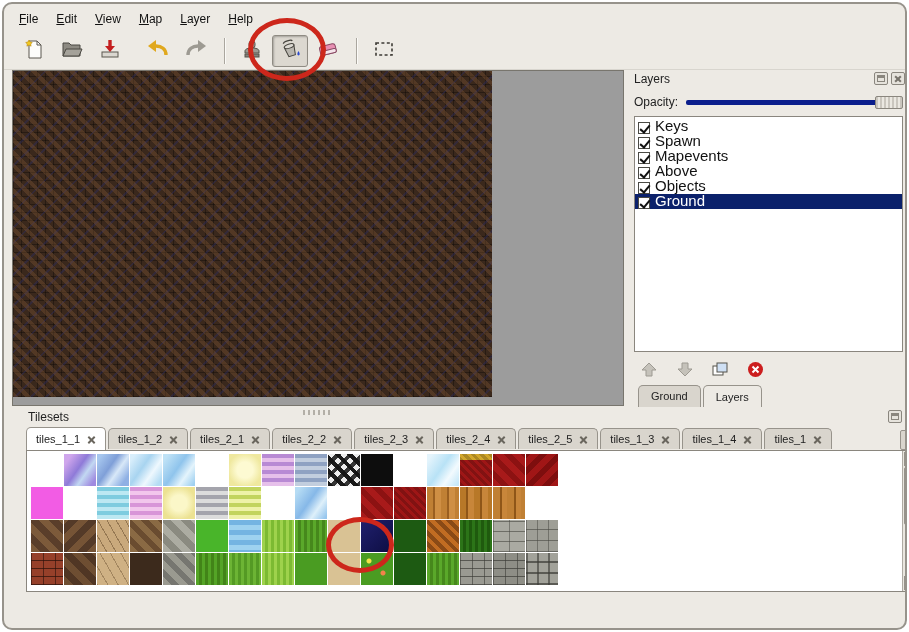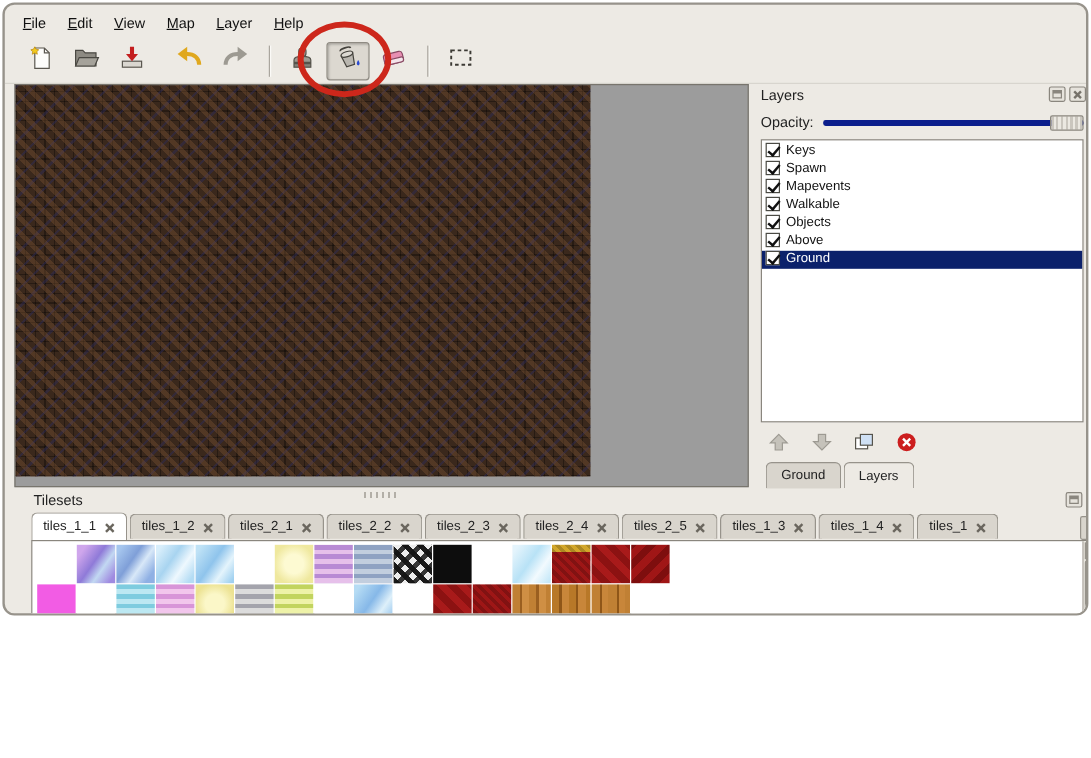--- a/index.html
+++ b/index.html
@@ -1,18 +1,18 @@
 <!DOCTYPE html>
 <html><head>
 <meta charset="utf-8">
 <style>
   html,body{margin:0;padding:0;width:909px;height:632px;background:#fff;
     font-family:"Liberation Sans","DejaVu Sans",sans-serif;-webkit-font-smoothing:antialiased;}
   *{box-sizing:border-box;}
-  .window{position:absolute;left:2px;top:2px;width:905px;height:511px;background:#edeae4;
+  .window{position:absolute;left:2px;top:2px;width:905px;height:628px;background:#edeae4;
     border:2px solid #97938b;border-radius:10px;overflow:hidden;}
   
   .menubar{position:absolute;left:6px;top:4px;height:22px;display:flex;align-items:center;}
   .menu-item{font-size:12px;color:#111;padding:3px 9px;cursor:default;}
   
   .toolbar{position:absolute;left:0;top:28px;width:100%;height:38px;display:flex;align-items:center;
     padding-left:12px;border-bottom:1px solid #d8d5ce;}
   .tbtn{width:36px;height:32px;margin-right:2px;display:flex;align-items:center;justify-content:center;
     border:1px solid transparent;border-radius:3px;}
   .tbtn.pressed{background:#dcd8d0;border:1px solid #8f8b83;box-shadow:inset 1px 1px 2px rgba(0,0,0,.25);}
@@ -40,21 +40,21 @@
   .wbtn.close::before,.wbtn.close::after{content:"";position:absolute;left:2px;top:5px;width:8px;height:2px;background:#77736b;}
   .wbtn.close::before{transform:rotate(45deg);}  .wbtn.close::after{transform:rotate(-45deg);}
   .opacity-row{position:absolute;left:4px;top:24px;right:4px;height:16px;display:flex;align-items:center;}
   .opacity-label{font-size:12px;color:#222;margin-right:8px;}
   .slider{position:relative;flex:1;height:14px;}
   .slider-groove{position:absolute;left:0;right:0;top:5px;height:5px;background:#0b1e8c;border-radius:2px;}
   .slider-handle{position:absolute;right:0;top:1px;width:28px;height:13px;border:1px solid #8a867e;border-radius:2px;
     background:repeating-linear-gradient(90deg,#cac6be 0 2px,#ebe8e1 2px 4px);}
   .layer-list{position:absolute;left:4px;top:46px;right:4px;height:236px;background:#fff;
     border:1px solid #8a867e;overflow:hidden;padding-top:2px;}
-  .layer-row{height:15px;display:flex;align-items:flex-start;gap:5px;padding-left:3px;font-size:11px;color:#111;}
+  .layer-row{height:15px;display:flex;align-items:flex-end;gap:5px;padding-left:3px;font-size:15px;color:#111;}
   .layer-row.active{background:#0b216b;color:#fff;}
   .checkbox{position:relative;width:12px;height:12px;background:#fff;border:1px solid #4a4a44;flex:0 0 auto;}
   .checkbox.checked::after{content:"";position:absolute;left:3px;top:0;width:4px;height:8px;
     border-right:2px solid #111;border-bottom:2px solid #111;transform:rotate(40deg);}
   .layer-actions{position:absolute;left:10px;top:288px;right:4px;height:26px;display:flex;align-items:center;gap:18px;}
   .footer-tabs{position:absolute;left:8px;bottom:0;display:flex;}
   .ftab{font-size:11px;color:#222;padding:4px 12px;background:#d9d5cd;border:1px solid #97938b;
     border-bottom:none;border-radius:5px 5px 0 0;margin-right:2px;position:relative;top:1px;}
   .ftab.active{background:#edeae4;z-index:2;padding-top:5px;}
   
@@ -233,33 +233,29 @@
         <div class="layer-row">
           <span class="checkbox checked"></span>
           <span class="layer-name">Spawn</span>
         </div>
 
         <div class="layer-row">
           <span class="checkbox checked"></span>
           <span class="layer-name">Mapevents</span>
         </div>
 
+
         <div class="layer-row">
           <span class="checkbox checked"></span>
-          <span class="layer-name">Walkable</span>
+          <span class="layer-name">Above</span>
         </div>
 
         <div class="layer-row">
           <span class="checkbox checked"></span>
           <span class="layer-name">Objects</span>
-        </div>
-
-        <div class="layer-row">
-          <span class="checkbox checked"></span>
-          <span class="layer-name">Above</span>
         </div>
 
         <div class="layer-row active">
           <span class="checkbox checked"></span>
           <span class="layer-name">Ground</span>
         </div>
       </div>
     <div class="layer-actions">
       <span>
         <svg width="18" height="15" viewBox="0 0 18 15">

